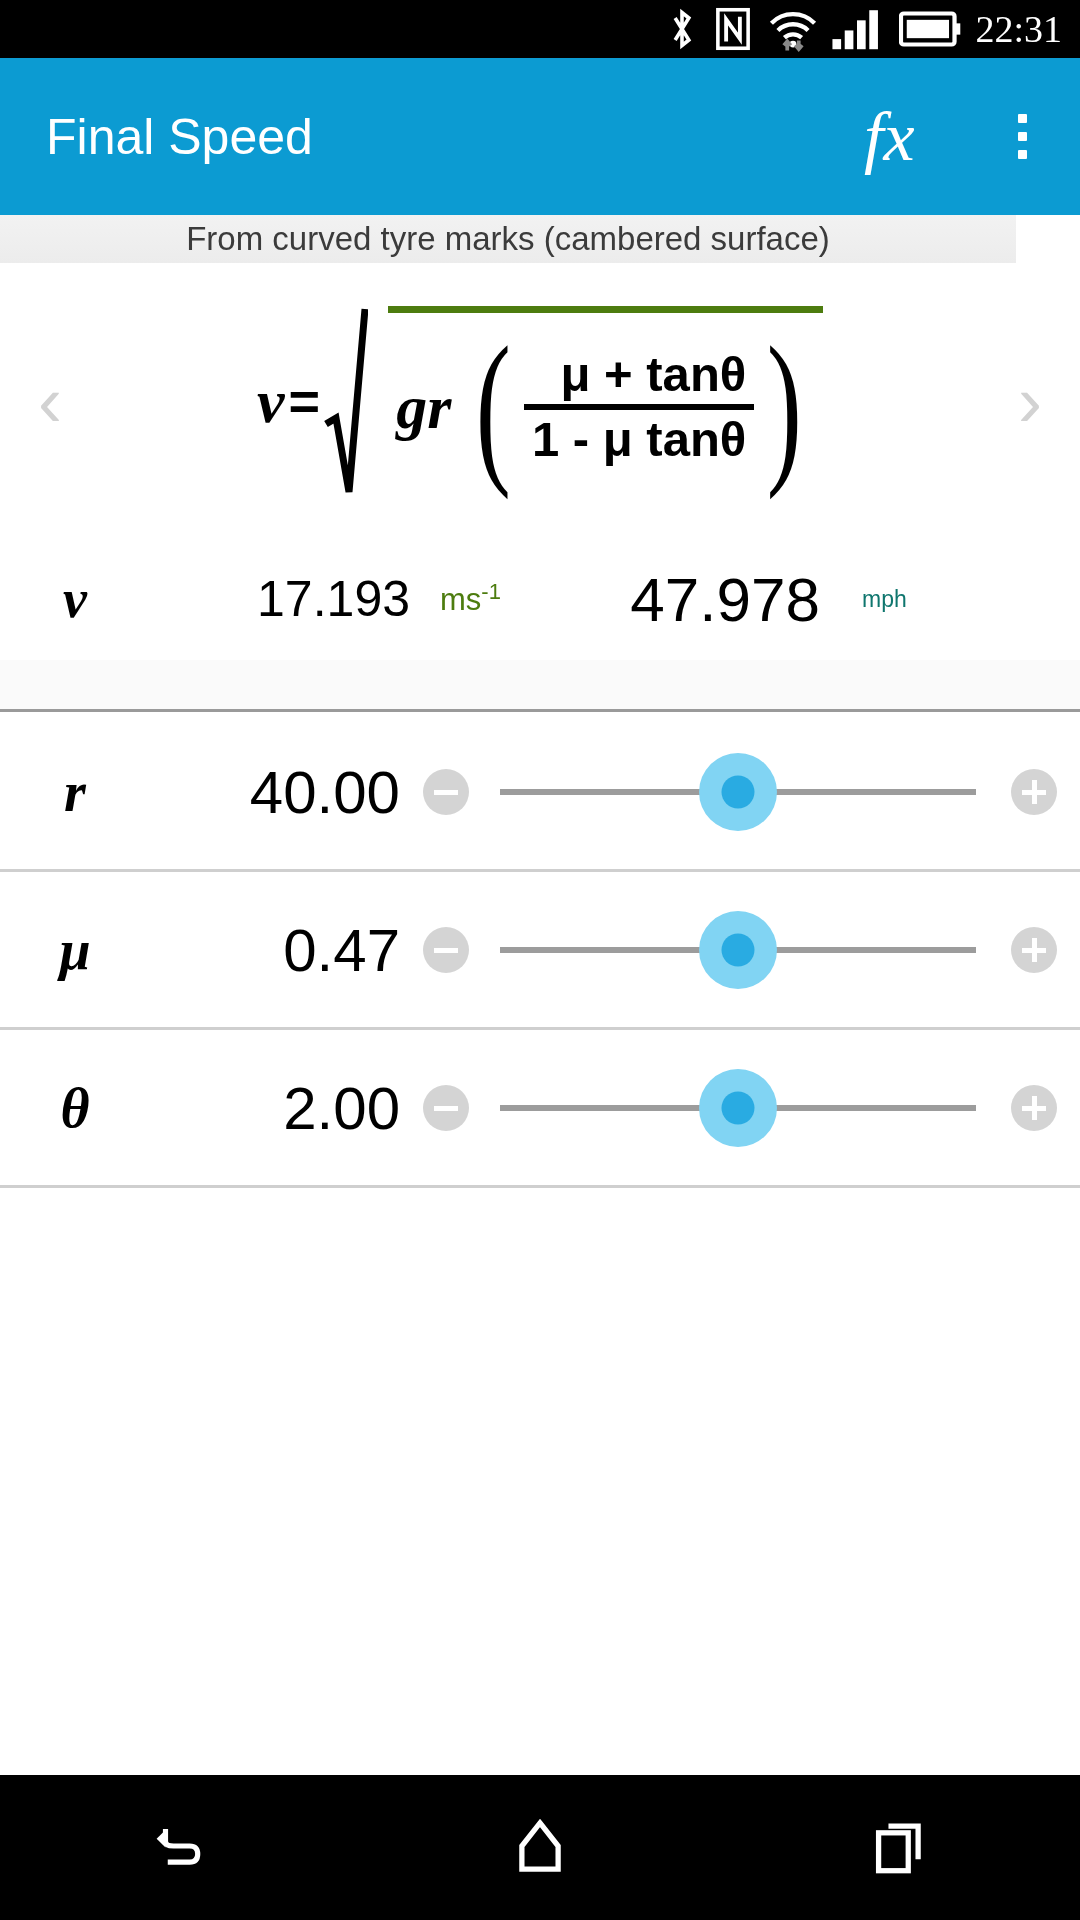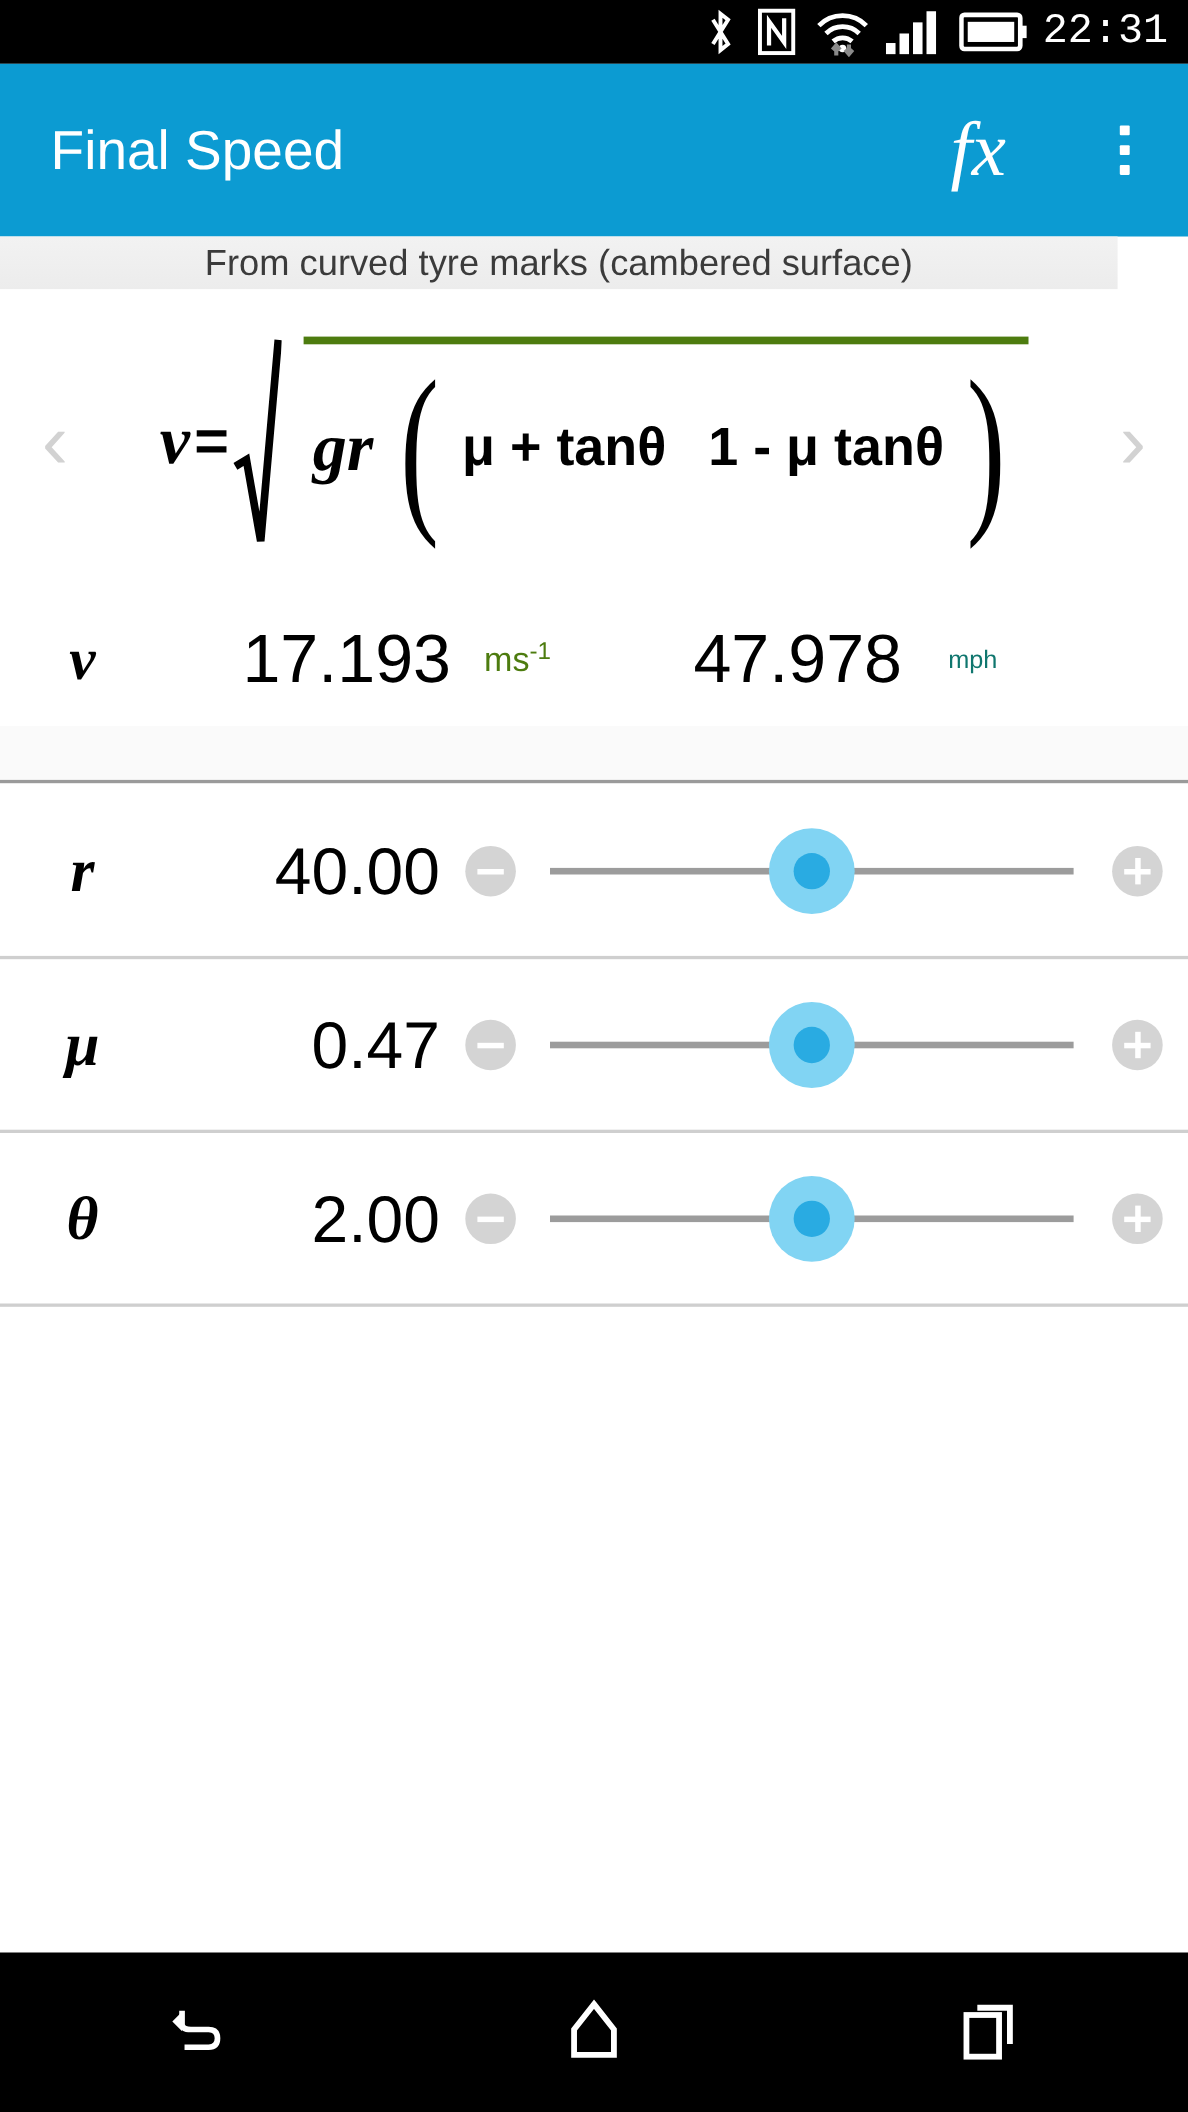--- a/index.html
+++ b/index.html
@@ -13,21 +13,21 @@
 
   
   .statusbar {
     position: absolute; top: 0; left: 0; width: 1080px; height: 58px;
     background: #000; display: flex; align-items: center;
     justify-content: flex-end; padding-right: 18px; gap: 0px;
   }
   .sb-icon { display: inline-flex; align-items: center; justify-content: center; height: 44px; }
   .sb-clock {
     color: #fff; font-size: 38px; letter-spacing: 0px;
-    font-family: Liberation Mono, monospace; margin-left: 14px;
+    font-family: Liberation Serif, serif; margin-left: 14px;
     line-height: 44px;
   }
 
   
   .appbar {
     position: absolute; top: 58px; left: 0; width: 1080px; height: 157px;
     background: #0c9bd2; display: flex; align-items: center;
   }
   .appbar-title {
     color: #ffffff; font-size: 50px; font-weight: 400;
@@ -85,21 +85,21 @@
   }
   .eq-gr {
     font-family: "Liberation Serif", serif; font-style: italic;
     font-size: 62px; font-weight: 700; line-height: 1; margin-right: 14px;
   }
   .paren {
     font-size: 170px; font-weight: 300; line-height: 0.62;
     font-family: "Liberation Serif", serif; color: #000;
     transform: scaleX(0.62); display: inline-block;
   }
-  .frac { display: flex; flex-direction: row; align-items: flex-end; margin: 0 2px; gap: 11px; }
+  .frac { display: flex; flex-direction: column; align-items: flex-end; margin: 0 2px; }
   .frac-num, .frac-den {
     font-size: 49px; line-height: 1.12; white-space: nowrap; font-weight: 700;
     padding: 0 8px;
   }
   .frac-bar { height: 6px; background: #000; width: 100%; margin: 2px 0; }
   .mo { font-family: "Liberation Sans", sans-serif; font-weight: 700; }
 
   
   .result-row {
     position: absolute; top: 538px; left: 0; width: 1080px; height: 122px;
@@ -108,21 +108,21 @@
   .result-under {
     position: absolute; top: 660px; left: 0; width: 1080px; height: 52px;
     background: #fafafa; border-bottom: 3px solid #9a9a9a;
   }
   .res-sym {
     width: 150px; text-align: center;
     font-family: "Liberation Serif", serif; font-style: italic; font-weight: 700;
     font-size: 54px; color: #000;
   }
   .res-val1 {
-    width: 260px; text-align: right; font-size: 62px; color: #000;
+    width: 260px; text-align: right; font-size: 50px; color: #000;
   }
   .res-unit1 {
     width: 170px; padding-left: 30px; font-size: 31px; color: #4d7c0f;
   }
   .res-unit1 sup { font-size: 22px; vertical-align: super; }
   .res-val2 { width: 240px; text-align: right; font-size: 62px; color: #000; }
   .res-unit2 { padding-left: 42px; font-size: 23px; color: #0f766e; }
 
   
   .slider-row {

